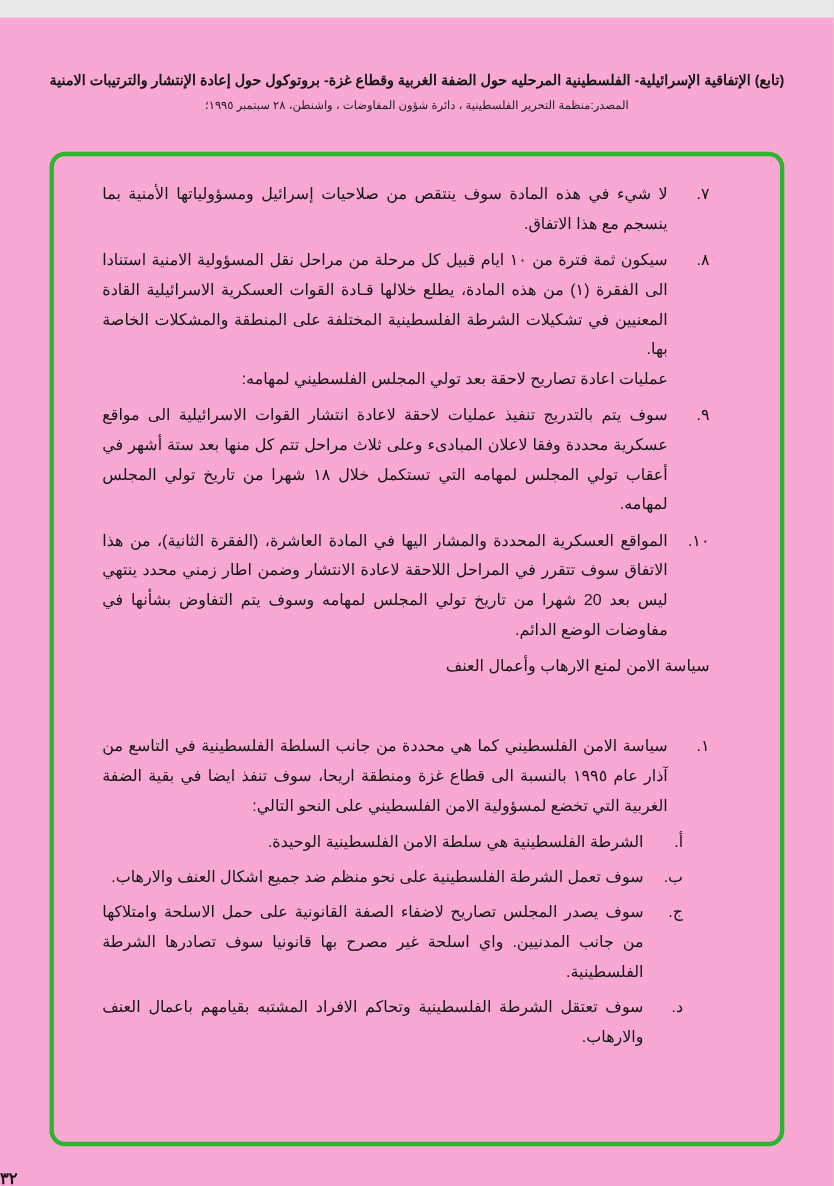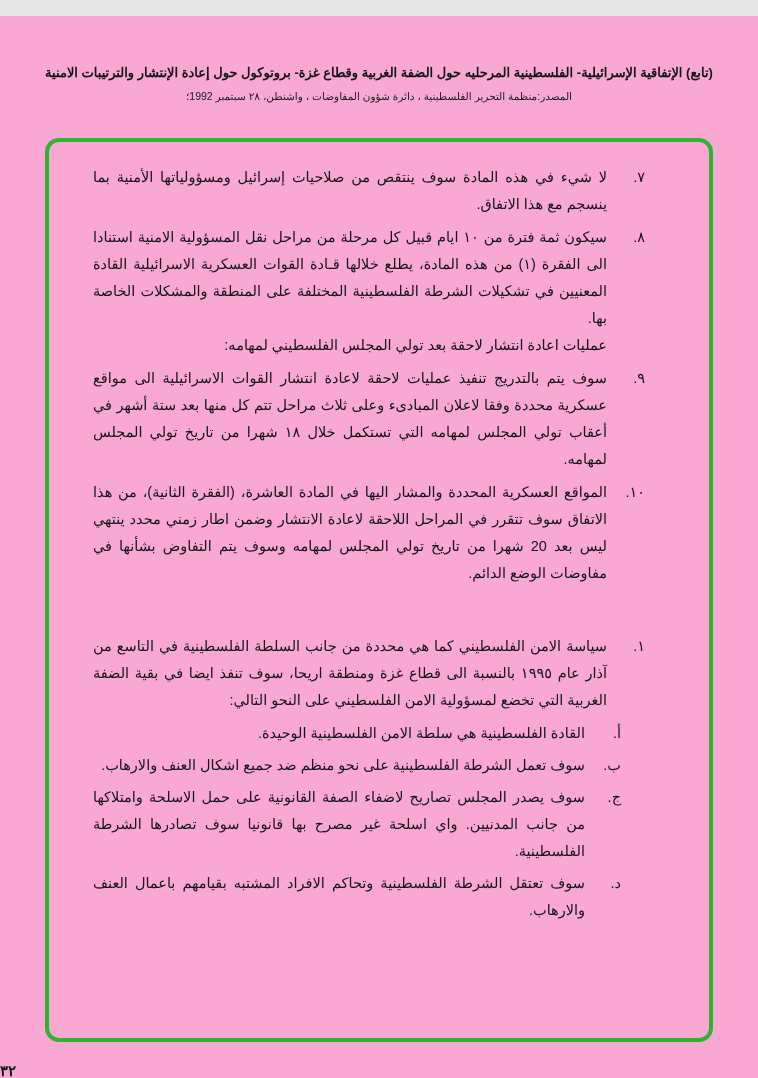--- a/index.html
+++ b/index.html
@@ -103,57 +103,58 @@
     letter-spacing: 2px;
   }
 </style>
 </head>
 <body>
 
 <div class="page">
 
   <div class="doc-header">
     <div class="doc-title">(تابع) الإتفاقية الإسرائيلية- الفلسطينية المرحليه حول الضفة الغربية وقطاع غزة- بروتوكول حول إعادة الإنتشار والترتيبات الامنية</div>
-    <div class="doc-source">المصدر:منظمة التحرير الفلسطينية ، دائرة شؤون المفاوضات ، واشنطن، ٢٨ سبتمبر 1992؛</div>
+    <div class="doc-source">المصدر:منظمة التحرير الفلسطينية ، دائرة شؤون المفاوضات ، واشنطن، ٢٨ سبتمبر ١٩٩٥؛</div>
   </div>
 
   <div class="green-box">
 
     <div class="item">
       <span class="num">٧.</span>
       <div class="txt">لا شيء في هذه المادة سوف ينتقص من صلاحيات إسرائيل ومسؤولياتها الأمنية بما ينسجم مع هذا الاتفاق.</div>
     </div>
 
     <div class="item">
       <span class="num">٨.</span>
       <div class="txt">
         <div>سيكون ثمة فترة من ١٠ ايام قبيل كل مرحلة من مراحل نقل المسؤولية الامنية استنادا الى الفقرة (١) من هذه المادة، يطلع خلالها قـادة القوات العسكرية الاسرائيلية القادة المعنيين في تشكيلات الشرطة الفلسطينية المختلفة على المنطقة والمشكلات الخاصة بها.</div>
-        <div class="note-line">عمليات اعادة انتشار لاحقة بعد تولي المجلس الفلسطيني لمهامه:</div>
+        <div class="note-line">عمليات اعادة تصاريح لاحقة بعد تولي المجلس الفلسطيني لمهامه:</div>
       </div>
     </div>
 
     <div class="item">
       <span class="num">٩.</span>
       <div class="txt">سوف يتم بالتدريج تنفيذ عمليات لاحقة لاعادة انتشار القوات الاسرائيلية الى مواقع عسكرية محددة وفقا لاعلان المبادىء وعلى ثلاث مراحل تتم كل منها بعد ستة أشهر في أعقاب تولي المجلس لمهامه التي تستكمل خلال ١٨ شهرا من تاريخ تولي المجلس لمهامه.</div>
     </div>
 
     <div class="item">
       <span class="num">١٠.</span>
       <div class="txt">المواقع العسكرية المحددة والمشار اليها في المادة العاشرة، (الفقرة الثانية)، من هذا الاتفاق سوف تتقرر في المراحل اللاحقة لاعادة الانتشار وضمن اطار زمني محدد ينتهي ليس بعد 20 شهرا من تاريخ تولي المجلس لمهامه وسوف يتم التفاوض بشأنها في مفاوضات الوضع الدائم.</div>
     </div>
 
+    <div class="article-subtitle">سياسة الامن لمنع الارهاب وأعمال العنف</div>
 
     <div class="item section-item">
       <span class="num">١.</span>
       <div class="txt">سياسة الامن الفلسطيني كما هي محددة من جانب السلطة الفلسطينية في التاسع من آذار عام ١٩٩٥ بالنسبة الى قطاع غزة ومنطقة اريحا، سوف تنفذ ايضا في بقية الضفة الغربية التي تخضع لمسؤولية الامن الفلسطيني على النحو التالي:</div>
     </div>
 
     <div class="subitem">
       <span class="num">أ.</span>
-      <div class="txt">القادة الفلسطينية هي سلطة الامن الفلسطينية الوحيدة.</div>
+      <div class="txt">الشرطة الفلسطينية هي سلطة الامن الفلسطينية الوحيدة.</div>
     </div>
 
     <div class="subitem">
       <span class="num">ب.</span>
       <div class="txt">سوف تعمل الشرطة الفلسطينية على نحو منظم ضد جميع اشكال العنف والارهاب.</div>
     </div>
 
     <div class="subitem">
       <span class="num">ج.</span>
       <div class="txt">سوف يصدر المجلس تصاريح لاضفاء الصفة القانونية على حمل الاسلحة وامتلاكها من جانب المدنيين. واي اسلحة غير مصرح بها قانونيا سوف تصادرها الشرطة الفلسطينية.</div>

